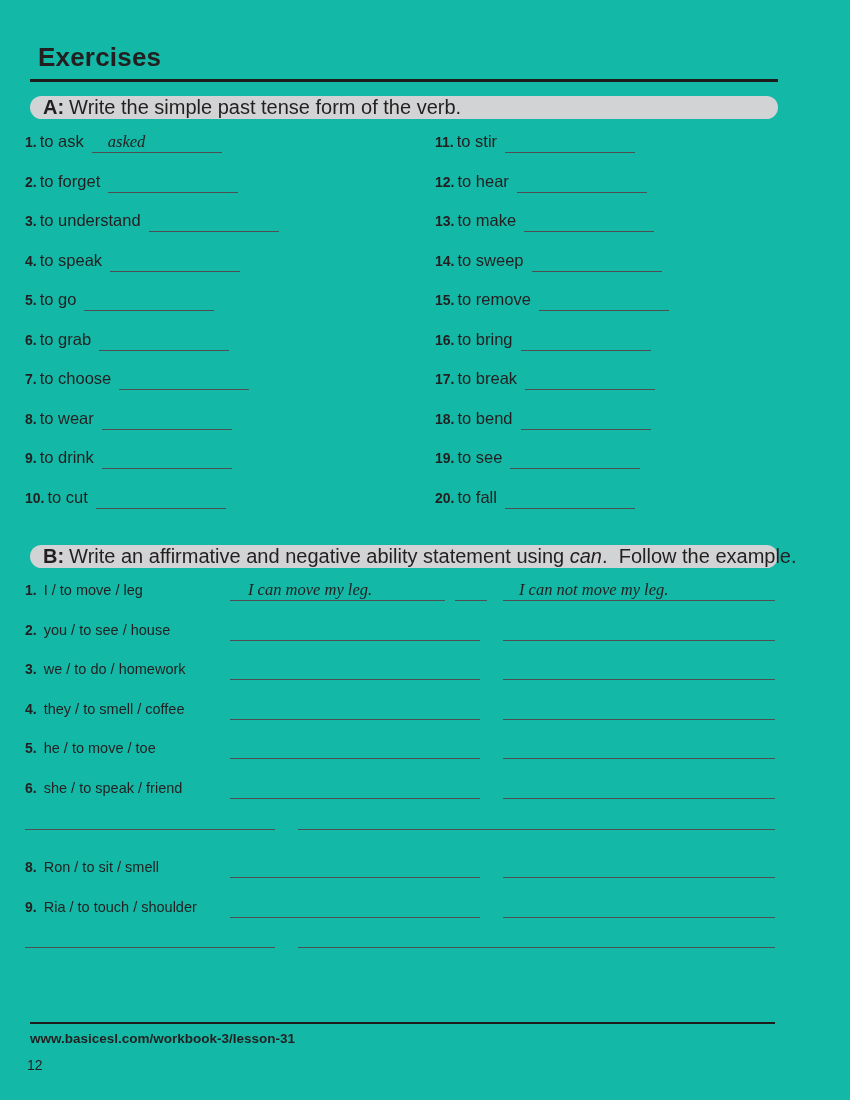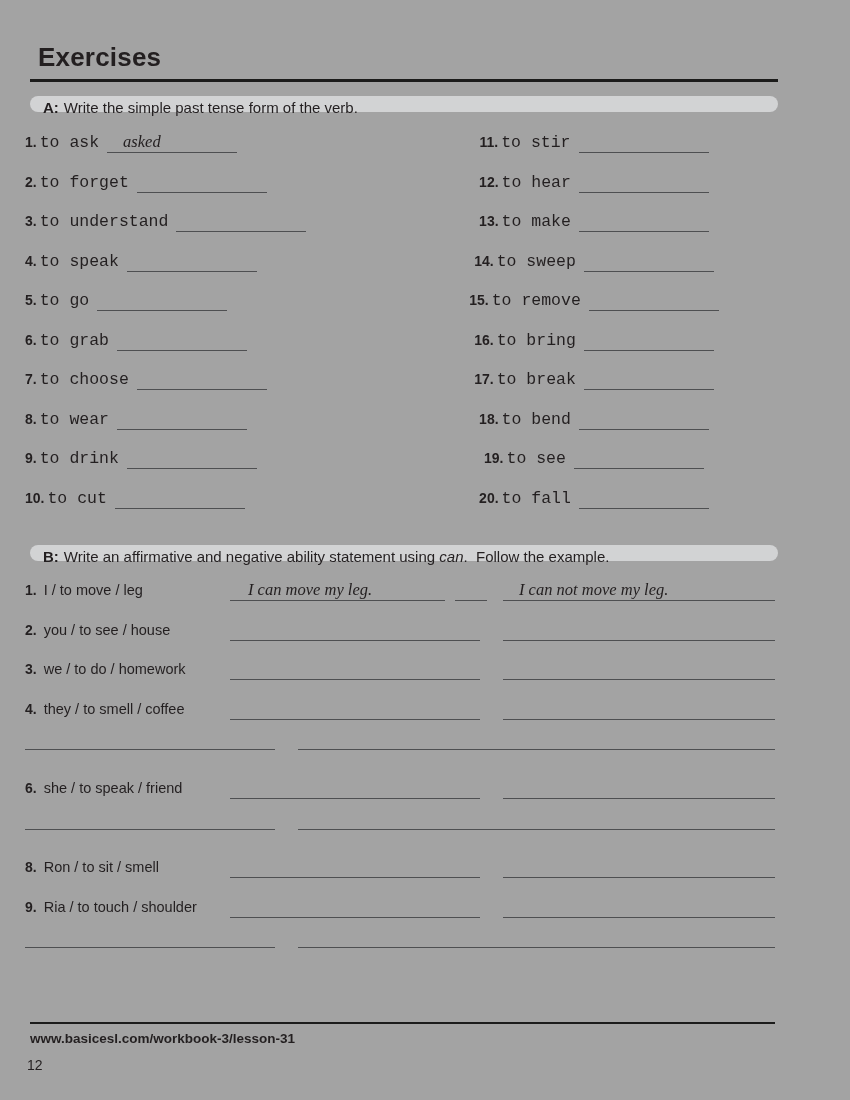--- a/index.html
+++ b/index.html
@@ -1,36 +1,36 @@
 <!DOCTYPE html>
 <html><head>
 <meta charset="utf-8">
 <style>
   * { margin:0; padding:0; box-sizing:border-box; }
   html,body { width:850px; height:1100px; background:#ffffff; }
   body { font-family:"Liberation Sans", sans-serif; color:#231f20; position:relative; }
-  .page { position:absolute; inset:0; background:#a3a3a3; overflow:hidden; }
+  .page { position:absolute; inset:0; background:#14b8a6; overflow:hidden; }
 
   .page-title { position:absolute; left:38px; top:42px; font-size:26px; font-weight:bold; letter-spacing:.2px; }
   .title-rule { position:absolute; left:30px; top:79px; width:748px; height:3px; background:#1c1c1b; }
 
-  .section-bar { position:absolute; left:30px; width:748px; height:16px; background:#d2d3d4;
-                 border-radius:12px; line-height:23px; padding:0 13px; font-size:15px; white-space:pre; }
+  .section-bar { position:absolute; left:30px; width:748px; height:23px; background:#d2d3d4;
+                 border-radius:12px; line-height:23px; padding:0 13px; font-size:20px; white-space:pre; }
   #bar-a { top:96px; }
   #bar-b { top:545px; }
   .bar-label { font-weight:bold; margin-right:5px; }
   .bar-italic { font-style:italic;margin-top:21px; }
 
   
   .ex-a-col { position:absolute; top:122px; width:380px; }
   #col-a-left { left:25px; }
-  #col-a-right { left:404px;text-align:center; }
+  #col-a-right { left:435px; }
   .a-row { height:39.55px; line-height:39.55px; white-space:nowrap; }
   .a-num { font-weight:bold; font-size:14px; margin-right:3px; }
-  .a-verb { font-family:Liberation Mono, monospace; font-size:16.5px;margin-top:30px; }
+  .a-verb { font-family:Liberation Sans, sans-serif; font-size:16.5px;margin-top:30px; }
   .a-blank { display:inline-block; width:130px; margin-left:8px; line-height:21px;
              border-bottom:1.5px solid #4e4f51; padding-left:16px;
              font-family:"Liberation Serif", serif; font-style:italic; font-size:16.5px; }
   .a-blank::after { content:"\200b"; }
 
   
   .ex-b { position:absolute; left:25px; top:571px; width:750px; }
   .b-row { height:39.6px; display:flex; align-items:baseline; }
   .b-prompt { flex:0 0 205px; line-height:39.6px; font-size:14.5px; white-space:nowrap; }
   .b-num { font-weight:bold; font-size:14px; margin-right:7px; }
@@ -129,20 +129,21 @@
           <span class="b-blank b-blank2"></span>
         </div>
 
         <div class="b-row">
           <div class="b-prompt"><span class="b-num">4.</span><span>they / to smell / coffee</span></div>
           <span class="b-blank b-blank1"></span>
           <span class="b-blank b-blank2"></span>
         </div>
 
         <div class="b-row">
+          <div class="b-prompt"><span class="b-num">5.</span><span>he / to move / toe</span></div>
           <span class="b-blank b-blank1"></span>
           <span class="b-blank b-blank2"></span>
         </div>
 
         <div class="b-row">
           <div class="b-prompt"><span class="b-num">6.</span><span>she / to speak / friend</span></div>
           <span class="b-blank b-blank1"></span>
           <span class="b-blank b-blank2"></span>
         </div>
 

